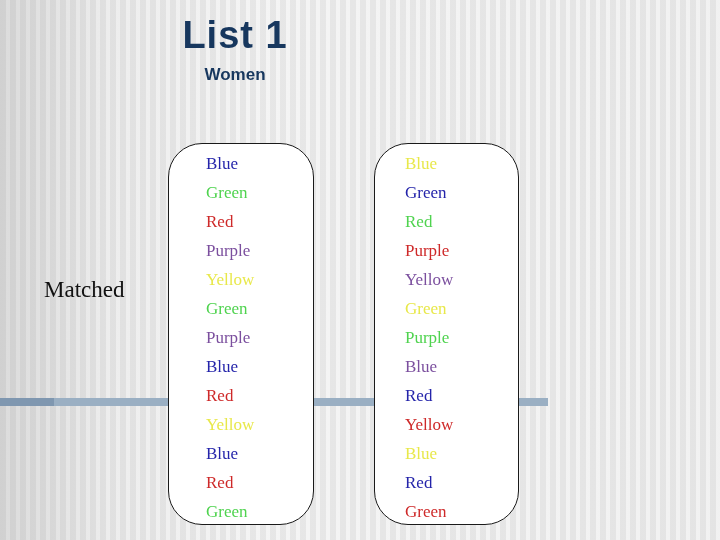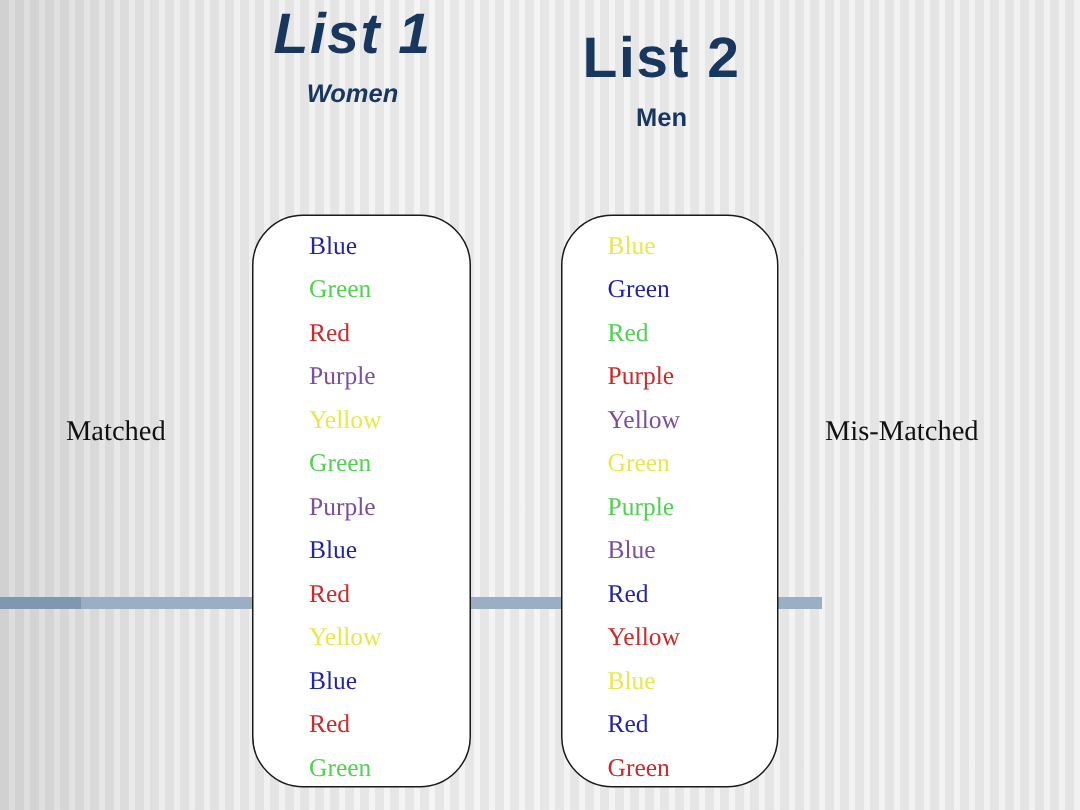--- a/index.html
+++ b/index.html
@@ -21,45 +21,40 @@
   .hdr .title{font-size:38px;font-weight:bold;letter-spacing:1px;line-height:1.05;}
   .hdr .subtitle{font-size:17px;font-weight:bold;margin-top:9px;}
   .card{
     position:absolute;top:143px;height:382px;background:#ffffff;
     border:1.5px solid #1a1a1a;border-radius:34px;box-sizing:border-box;
     padding-top:5px;z-index:2;
   }
   .words{font-family:"Liberation Serif",serif;font-size:17px;line-height:29px;}
   .side-label{
     position:absolute;top:277px;font-family:"Liberation Serif",serif;
-    font-size:19px;color:#111111;z-index:1;white-space:nowrap;
+    font-size:23px;color:#111111;z-index:1;white-space:nowrap;
   }
   .divider{position:absolute;top:398px;left:0;width:548px;height:8px;z-index:1;}
   .divider-cap{position:absolute;top:398px;left:0;width:54px;height:8px;z-index:1;}
 </style>
 </head>
 <body>
 
 <div class="slide">
 
   <div class="divider" style="background: rgb(154, 175, 195);"></div>
   <div class="divider-cap" style="background: rgb(127, 151, 176);"></div>
 
-  <div class="hdr" style="left:145px;top:4px;width:180px;font-style:italic;">
+  <div class="hdr" style="left:145px;top:16px;width:180px;">
     <div class="title" style="color: rgb(23, 55, 94);">List 1</div>
     <div class="subtitle" style="color: rgb(23, 55, 94);">Women</div>
   </div>
 
-  <div class="hdr" style="left:351px;top:20px;width:180px;">
-    <div class="title" style="color: rgb(23, 55, 94);">List 2</div>
-    <div class="subtitle" style="color: rgb(23, 55, 94);">Men</div>
-  </div>
 
   <div class="side-label" style="left: 44px; color: rgb(17, 17, 17);">Matched</div>
-  <div class="side-label" style="left: 550px; color: rgb(17, 17, 17);">Mis-Matched</div>
 
   <div class="card" style="left:168px;width:146px;">
     <div class="words" style="padding-left:37px;">
         <div style="color: rgb(36, 36, 170);">Blue</div>
         <div style="color: rgb(79, 211, 79);">Green</div>
         <div style="color: rgb(206, 41, 41);">Red</div>
         <div style="color: rgb(123, 79, 158);">Purple</div>
         <div style="color: rgb(232, 232, 74);">Yellow</div>
         <div style="color: rgb(79, 211, 79);">Green</div>
         <div style="color: rgb(123, 79, 158);">Purple</div>

